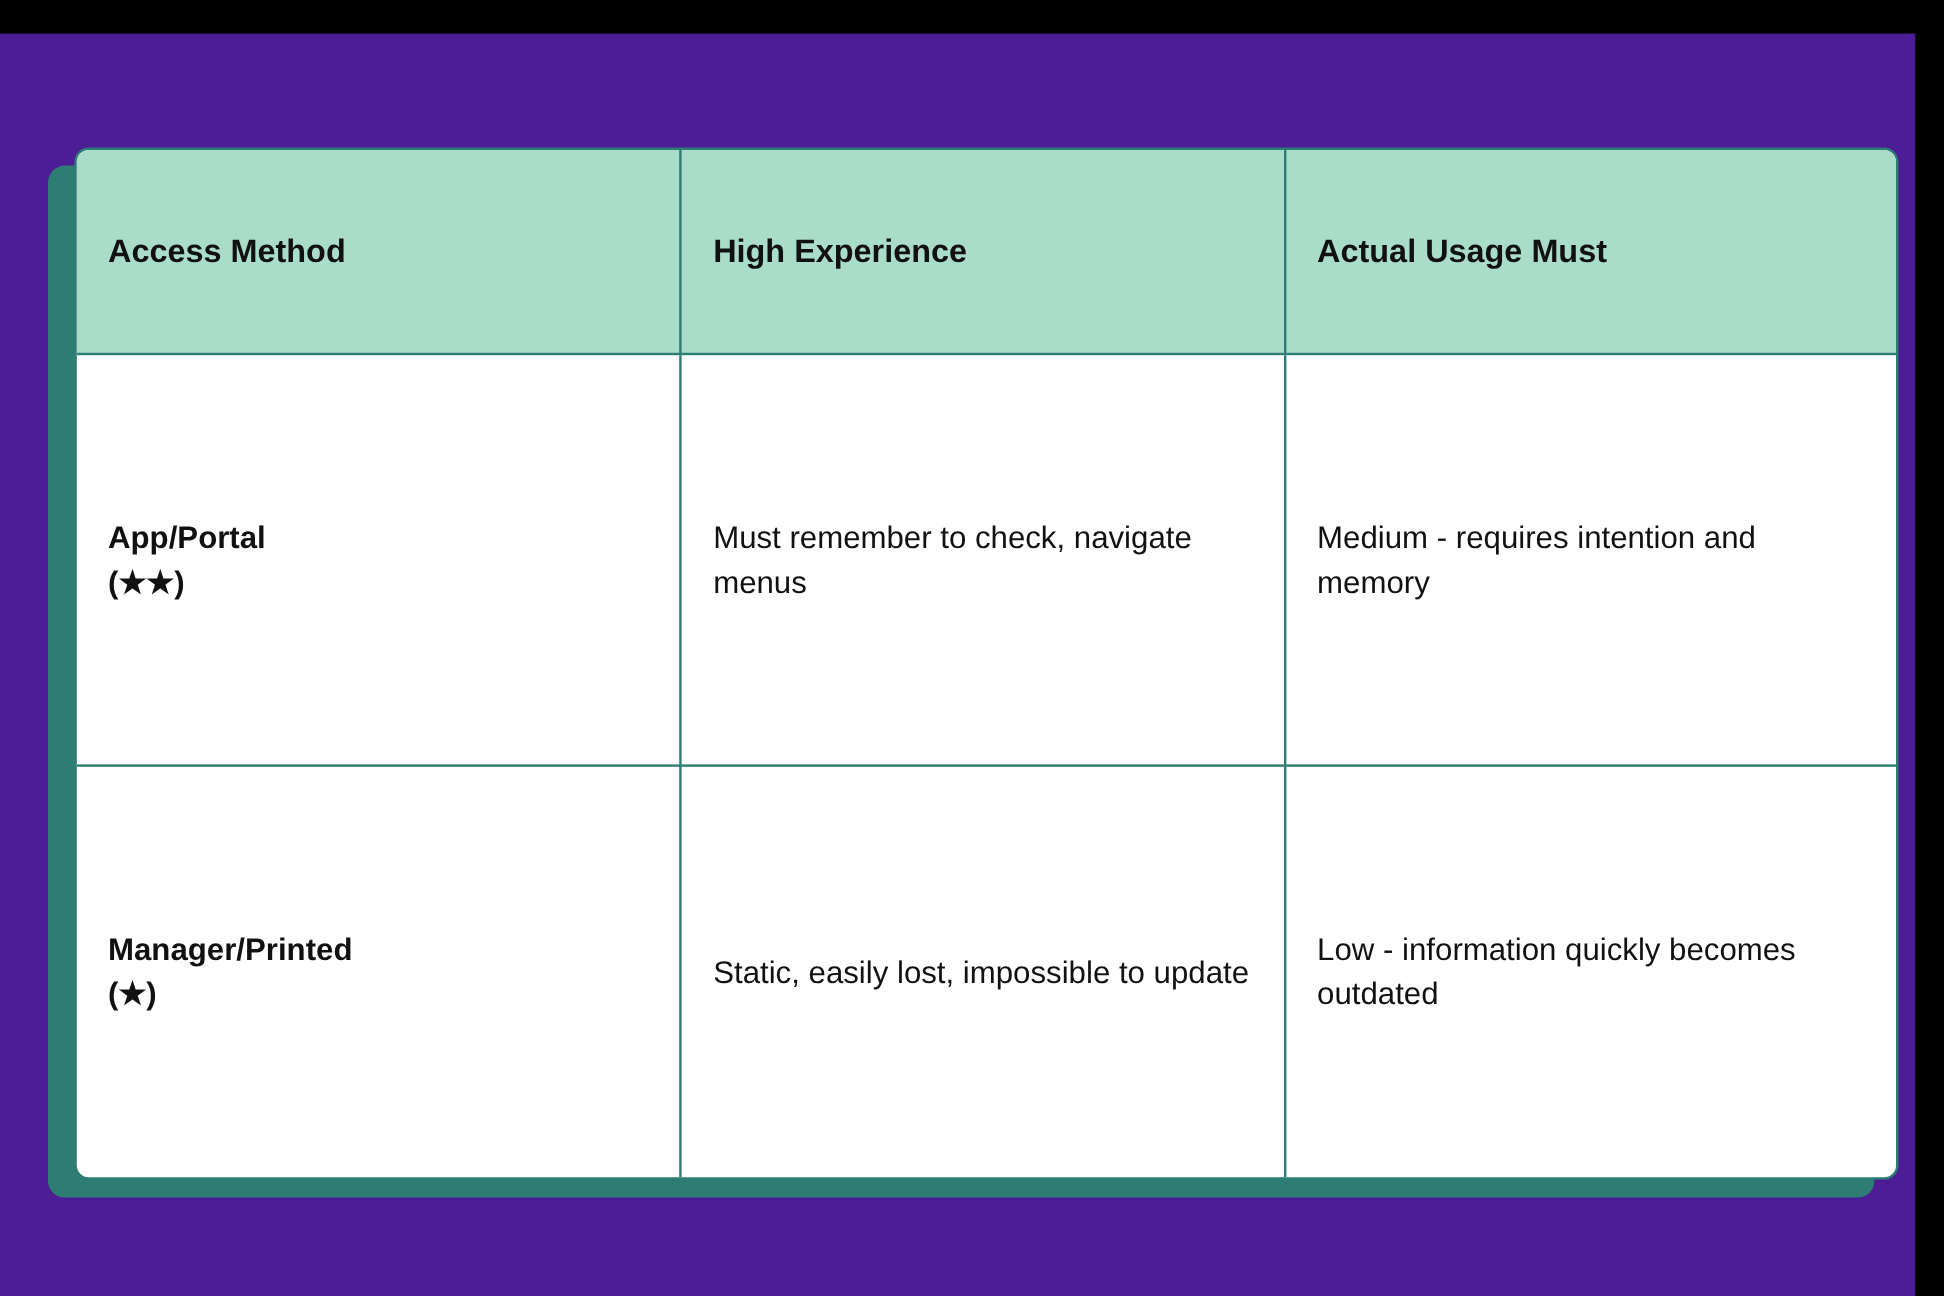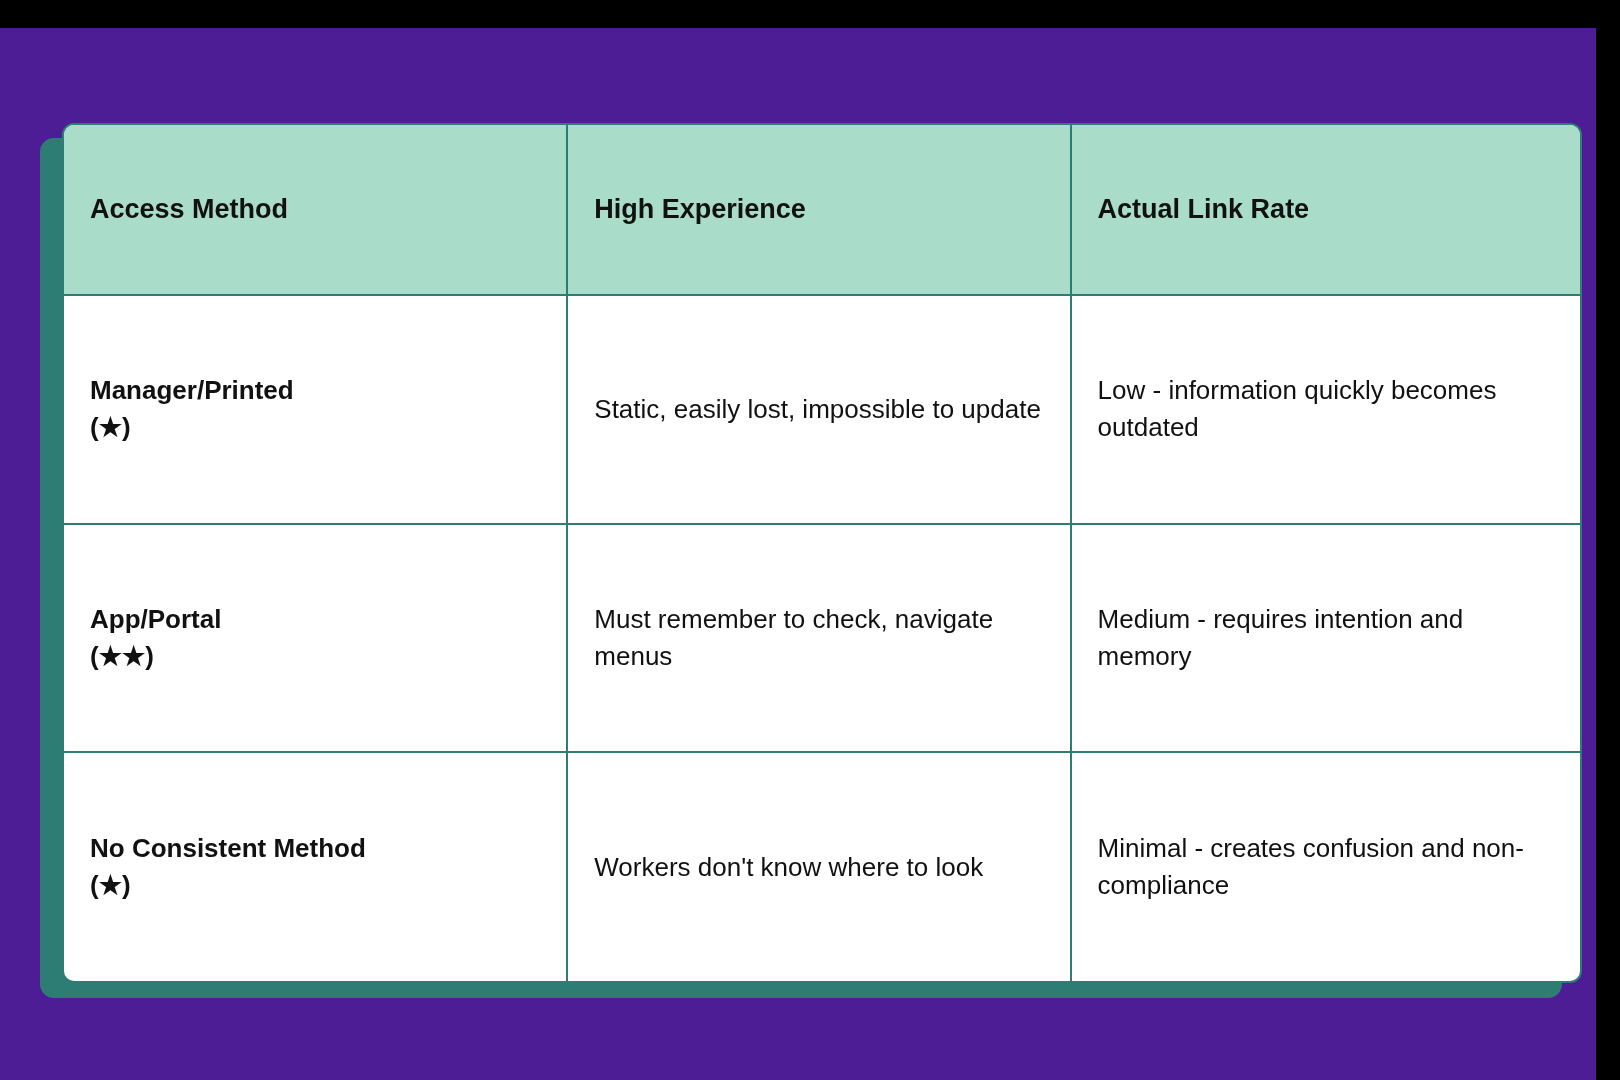--- a/index.html
+++ b/index.html
@@ -95,44 +95,36 @@
     <table class="data-table">
       <colgroup>
         <col class="c1">
           <col class="c2">
           <col class="c3">
       </colgroup>
       <thead>
         <tr>
           <th>Access Method</th>
           <th>High Experience</th>
-          <th>Actual Link Rate</th>
+          <th>Actual Usage Must</th>
         </tr>
       </thead>
       <tbody>
-        <tr>
-          <td class="method">
-            <span class="method-name">Manager/Printed</span>
-            <span class="method-stars">(★)</span>
-          </td>
-          <td>Static, easily lost, impossible to update</td>
-          <td>Low - information quickly becomes outdated</td>
-        </tr>
         <tr>
           <td class="method">
             <span class="method-name">App/Portal</span>
             <span class="method-stars">(★★)</span>
           </td>
           <td>Must remember to check, navigate menus</td>
           <td>Medium - requires intention and memory</td>
         </tr>
         <tr>
           <td class="method">
-            <span class="method-name">No Consistent Method</span>
+            <span class="method-name">Manager/Printed</span>
             <span class="method-stars">(★)</span>
           </td>
-          <td>Workers don't know where to look</td>
-          <td>Minimal - creates confusion and non-compliance</td>
+          <td>Static, easily lost, impossible to update</td>
+          <td>Low - information quickly becomes outdated</td>
         </tr>
       </tbody>
     </table>
   </div>
 </div>
 
 </body></html>

